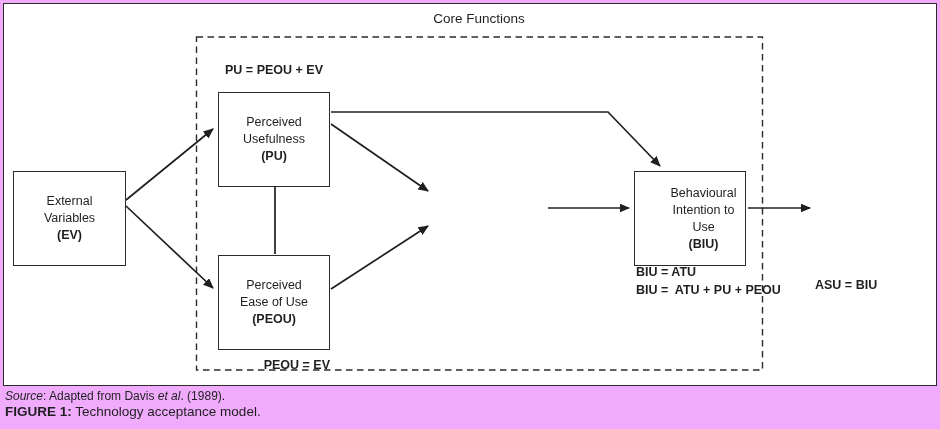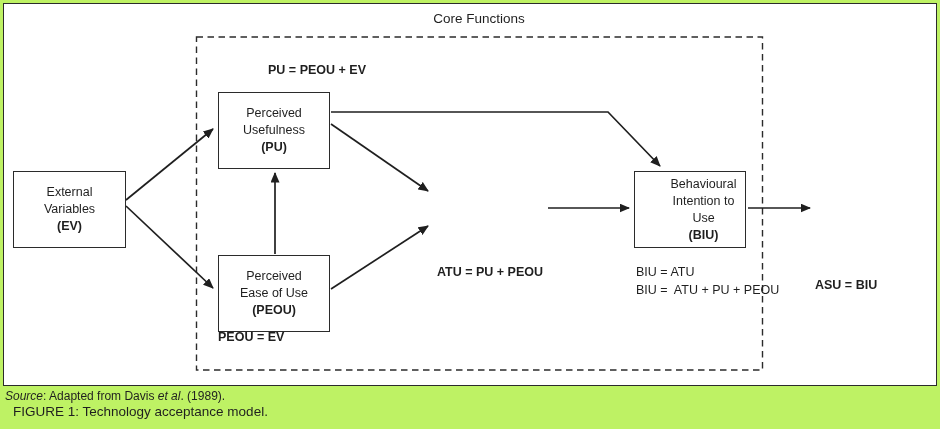--- a/index.html
+++ b/index.html
@@ -1,21 +1,21 @@
 <!DOCTYPE html>
 <html><head>
 <meta charset="utf-8">
 <style>
   * { margin: 0; padding: 0; box-sizing: border-box; }
   html, body { background: #ffffff; }
   .stage {
     position: relative;
     width: 940px;
     height: 429px;
-    background: #bef264;
+    background: #f0abfc;
     font-family: "Liberation Sans", "DejaVu Sans", sans-serif;
     color: #1f1f1f;
     overflow: hidden;
   }
   .outer-frame {
     position: absolute;
     left: 3px; top: 3px;
     width: 934px; height: 383px;
     border: 1.5px solid #2b2b2b;
     background: #ffffff;
@@ -29,21 +29,21 @@
     color: #1f1f1f;
   }
   .arrow-layer {
     position: absolute;
     left: 0; top: 0;
     width: 940px; height: 429px;
     pointer-events: none;
   }
   .node {
     position: absolute;
-    width: 112px; height: 77px;
+    width: 112px; height: 95px;
     border: 1.5px solid #2b2b2b;
     background: #ffffff;
     display: flex;
     flex-direction: column;
     align-items: center;
     justify-content: center;
     text-align: center;
     font-size: 12.5px;
     line-height: 17px;
   }
@@ -54,50 +54,50 @@
   .node-atu  { left: 434px; top: 171px; }
   .node-biu  { left: 634px; top: 171px; padding-left: 27px; }
   .node-asu  { left: 815px; top: 171px; }
   .formula {
     position: absolute;
     font-weight: bold;
     font-size: 12.5px;
     white-space: pre;
     color: #1f1f1f;
   }
-  .formula-pu   { left: 218px; top: 63px;  width: 112px; text-align: center; margin-left: 43px; }
-  .formula-peou { left: 218px; top: 330px; width: 112px; text-align: left; }
+  .formula-pu   { left: 218px; top: 63px;  width: 112px; text-align: center; }
+  .formula-peou { left: 218px; top: 358px; width: 112px; text-align: right; }
   .formula-atu  { left: 424px; top: 265px; width: 132px; text-align: center; }
   .formula-asu  { left: 815px; top: 278px; width: 112px; text-align: left; }
   .formula-biu-group {
     position: absolute;
     left: 628px; top: 263px;
     text-align: left;
   }
   .formula-biu-group .formula-line {
-    font-weight: normal;
+    font-weight: bold;
     font-size: 12.5px;
     line-height: 18px;
     white-space: pre;
     padding-left: 8px;
   }
   .caption-source {
     position: absolute;
     left: 5px; top: 389px;
     font-size: 12px;
     color: #1f1f1f;
   }
   .caption-source .it { font-style: italic; }
   .caption-figure {
     position: absolute;
     left: 5px; top: 404px;
     font-size: 13.5px;
     color: #1f1f1f;
   }
-  .caption-figure .bold { font-weight: normal; margin-left: 8px; }
+  .caption-figure .bold { font-weight: bold; }
 </style>
 </head>
 <body>
 
 <div class="stage">
 
   <div class="outer-frame"></div>
 
   <div class="core-title">Core Functions</div>
 
@@ -139,21 +139,20 @@
 
   <div class="node node-biu">
     <span>Behavioural</span>
     <span>Intention to Use</span>
     <span class="abbr">(BIU)</span>
   </div>
 
 
   <div class="formula formula-pu">PU = PEOU + EV</div>
   <div class="formula formula-peou">PEOU = EV</div>
-  <div class="formula formula-atu">ATU = PU + PEOU</div>
   <div class="formula-biu-group">
     <div class="formula-line">BIU = ATU</div>
     <div class="formula-line">BIU =  ATU + PU + PEOU</div>
   </div>
   <div class="formula formula-asu">ASU = BIU</div>
 
   <div class="caption-source">
     <span class="it">Source</span><span>: Adapted from Davis </span><span class="it">et al</span><span>. (1989).</span>
   </div>
 

